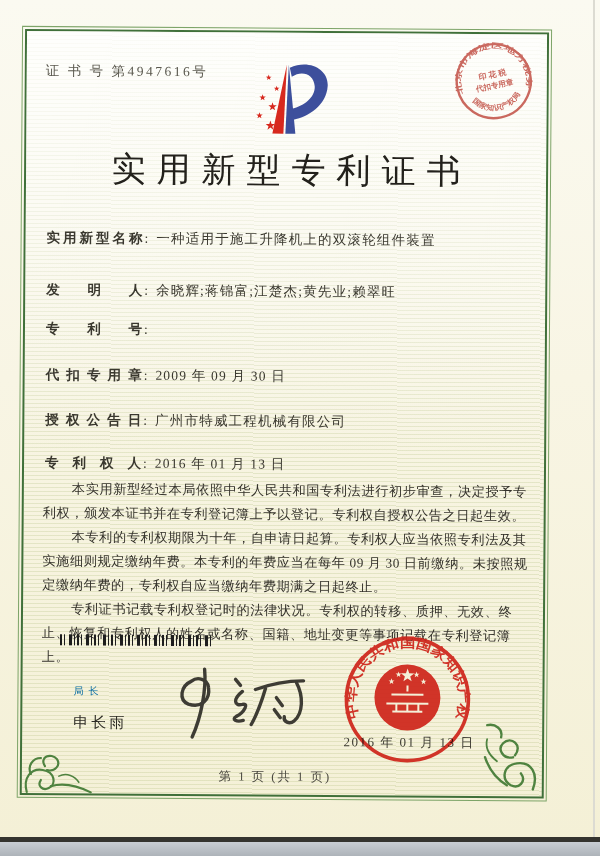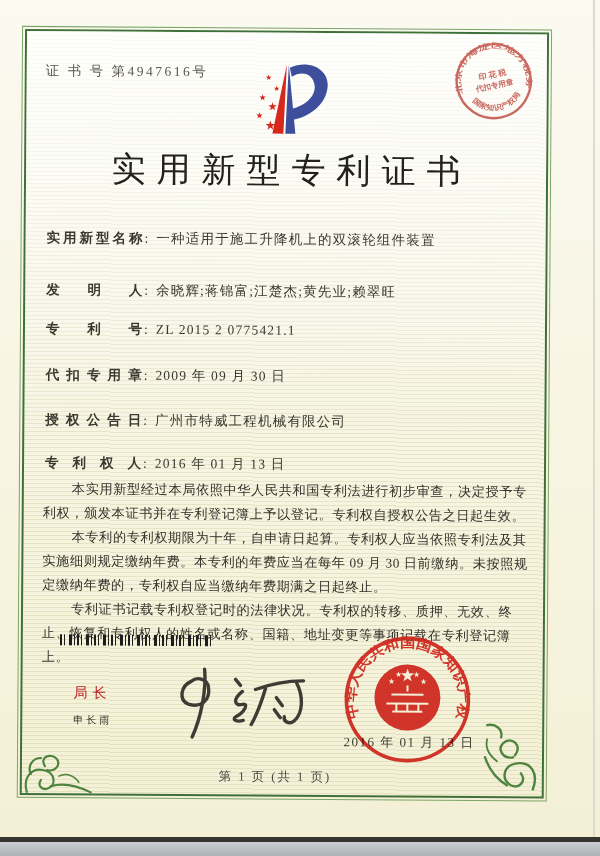--- a/index.html
+++ b/index.html
@@ -27,22 +27,22 @@
          letter-spacing:11px;text-indent:11px;color:#23211c;}
   .field{left:48px;display:flex;align-items:baseline;font-size:13.5px;color:#3a382f;}
   .field .flabel{display:inline-block;width:96px;text-align:justify;text-align-last:justify;letter-spacing:0;font-weight:bold;}
   .field .fcolon{margin:0 8px 0 2px;}
   .field .fvalue{letter-spacing:1.2px;}
   .f0{top:229px}.f1{top:281px}.f2{top:320px}.f3{top:366px}.f4{top:411px}.f5{top:454px}
   .body-text{left:46px;top:477px;width:488px;font-size:13.2px;line-height:24px;color:#33312a;}
   .body-text p{margin:0;text-indent:2.2em;letter-spacing:.6px;}
   .barcode{left:64px;top:634px;width:152px;height:11px;
      background:repeating-linear-gradient(90deg,#1e1e1e 0 2px,transparent 2px 4px,#1e1e1e 4px 5px,transparent 5px 9px,#1e1e1e 9px 12px,transparent 12px 14px,#1e1e1e 14px 15px,transparent 15px 17px);}
-  .director-title{left:78px;top:684px;font-size:14px;letter-spacing:5px;color:#b91c1c;}
-  .director-name{left:78px;top:713px;font-size:10px;letter-spacing:3px;color:#2c2a24;}
+  .director-title{left:78px;top:684px;font-size:10px;letter-spacing:5px;color:#0369a1;}
+  .director-name{left:78px;top:713px;font-size:15px;letter-spacing:3px;color:#2c2a24;}
   .sig{left:148px;top:658px;}
   .seal{left:346px;top:631px;opacity:.92;}
   .seal-date{left:348px;top:731px;width:132px;text-align:center;font-size:13px;
      letter-spacing:1.5px;color:#3e3c33;mix-blend-mode:multiply;}
   .stamp{left:452px;top:36px;transform:rotate(-12deg);opacity:.85;}
   .pageinfo{left:30px;top:767px;width:500px;text-align:center;font-size:12.5px;
      color:#4a4840;letter-spacing:2px;}
   .orn-left{left:26px;top:752px;}
   .orn-right{left:484px;top:718px;transform:scaleX(-1);}
   .right-edge{right:5px;top:0;width:2px;height:838px;background:#dcdbd2;}
@@ -102,21 +102,20 @@
       <span class="fvalue">一种适用于施工升降机上的双滚轮组件装置</span>
   </div>
   <div class="abs field f1">
     <span class="flabel">发明人</span>
       <span class="fcolon">:</span>
       <span class="fvalue">余晓辉;蒋锦富;江楚杰;黄先业;赖翠旺</span>
   </div>
   <div class="abs field f2">
     <span class="flabel">专利号</span>
       <span class="fcolon">:</span>
-      <span class="fvalue">ZL 2015 2 0775421.1</span>
   </div>
   <div class="abs field f3">
     <span class="flabel">代扣专用章</span>
       <span class="fcolon">:</span>
       <span class="fvalue">2009 年 09 月 30 日</span>
   </div>
   <div class="abs field f4">
     <span class="flabel">授权公告日</span>
       <span class="fcolon">:</span>
       <span class="fvalue">广州市特威工程机械有限公司</span>

